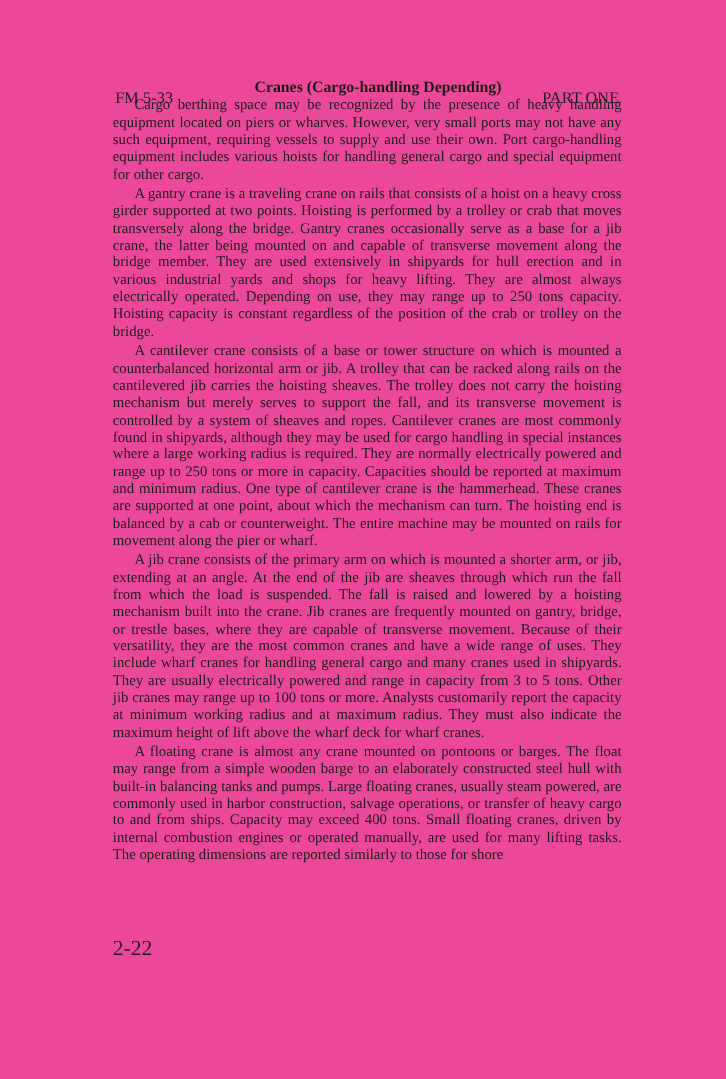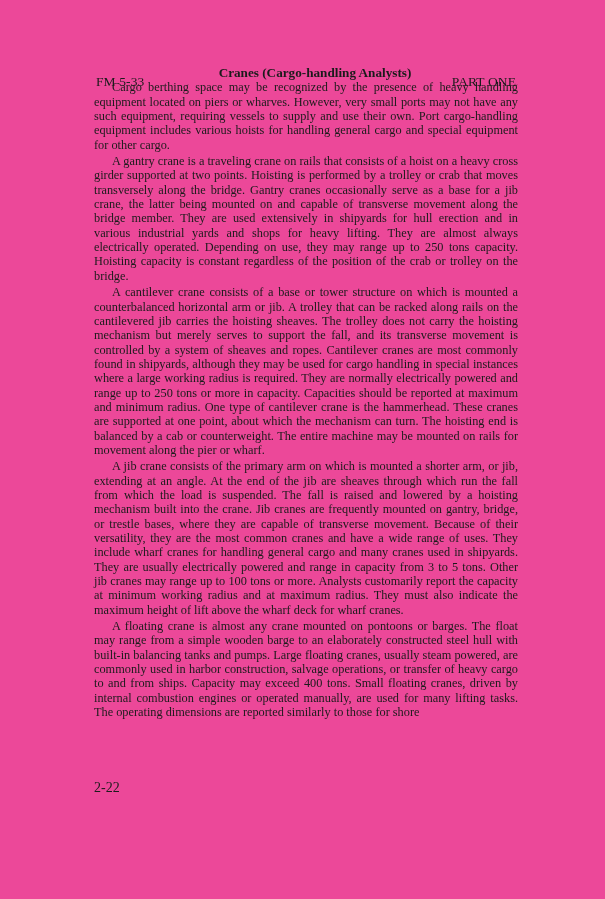--- a/index.html
+++ b/index.html
@@ -70,36 +70,36 @@
     text-align: center;
     font-size: 13.2px;
     font-weight: bold;
     margin: 14px 0 2px 0;
     text-indent: 0;
   }
   .folio {
     position: absolute;
     left: 94px;
     top: 780px;
-    font-size: 14px;
+    font-size: 18px;
   }
 </style>
 </head>
 <body>
 
 <div class="page">
 
   <div class="header">
     <span class="hdr-left">FM 5-33</span>
     <span class="hdr-right">PART ONE</span>
   </div>
 
   <div class="body-text">
 
-    <p class="section-heading">Cranes (Cargo-handling Analysts)</p>
+    <p class="section-heading">Cranes (Cargo-handling Depending)</p>
 
     <p>Cargo berthing space may be recognized by the presence of heavy handling equipment located on piers or wharves. However, very small ports may not have any such equipment, requiring vessels to supply and use their own. Port cargo-handling equipment includes various hoists for handling general cargo and special equipment for other cargo.</p>
     <p class="gap">A gantry crane is a traveling crane on rails that consists of a hoist on a heavy cross girder supported at two points. Hoisting is performed by a trolley or crab that moves transversely along the bridge. Gantry cranes occasionally serve as a base for a jib crane, the latter being mounted on and capable of transverse movement along the bridge member. They are used extensively in shipyards for hull erection and in various industrial yards and shops for heavy lifting. They are almost always electrically operated. Depending on use, they may range up to 250 tons capacity. Hoisting capacity is constant regardless of the position of the crab or trolley on the bridge.</p>
     <p class="gap">A cantilever crane consists of a base or tower structure on which is mounted a counterbalanced horizontal arm or jib. A trolley that can be racked along rails on the cantilevered jib carries the hoisting sheaves. The trolley does not carry the hoisting mechanism but merely serves to support the fall, and its transverse movement is controlled by a system of sheaves and ropes. Cantilever cranes are most commonly found in shipyards, although they may be used for cargo handling in special instances where a large working radius is required. They are normally electrically powered and range up to 250 tons or more in capacity. Capacities should be reported at maximum and minimum radius. One type of cantilever crane is the hammerhead. These cranes are supported at one point, about which the mechanism can turn. The hoisting end is balanced by a cab or counterweight. The entire machine may be mounted on rails for movement along the pier or wharf.</p>
     <p class="gap">A jib crane consists of the primary arm on which is mounted a shorter arm, or jib, extending at an angle. At the end of the jib are sheaves through which run the fall from which the load is suspended. The fall is raised and lowered by a hoisting mechanism built into the crane. Jib cranes are frequently mounted on gantry, bridge, or trestle bases, where they are capable of transverse movement. Because of their versatility, they are the most common cranes and have a wide range of uses. They include wharf cranes for handling general cargo and many cranes used in shipyards. They are usually electrically powered and range in capacity from 3 to 5 tons. Other jib cranes may range up to 100 tons or more. Analysts customarily report the capacity at minimum working radius and at maximum radius. They must also indicate the maximum height of lift above the wharf deck for wharf cranes.</p>
     <p class="gap">A floating crane is almost any crane mounted on pontoons or barges. The float may range from a simple wooden barge to an elaborately constructed steel hull with built-in balancing tanks and pumps. Large floating cranes, usually steam powered, are commonly used in harbor construction, salvage operations, or transfer of heavy cargo to and from ships. Capacity may exceed 400 tons. Small floating cranes, driven by internal combustion engines or operated manually, are used for many lifting tasks. The operating dimensions are reported similarly to those for shore</p>
   </div>
 
   <div class="folio">2-22</div>
 

